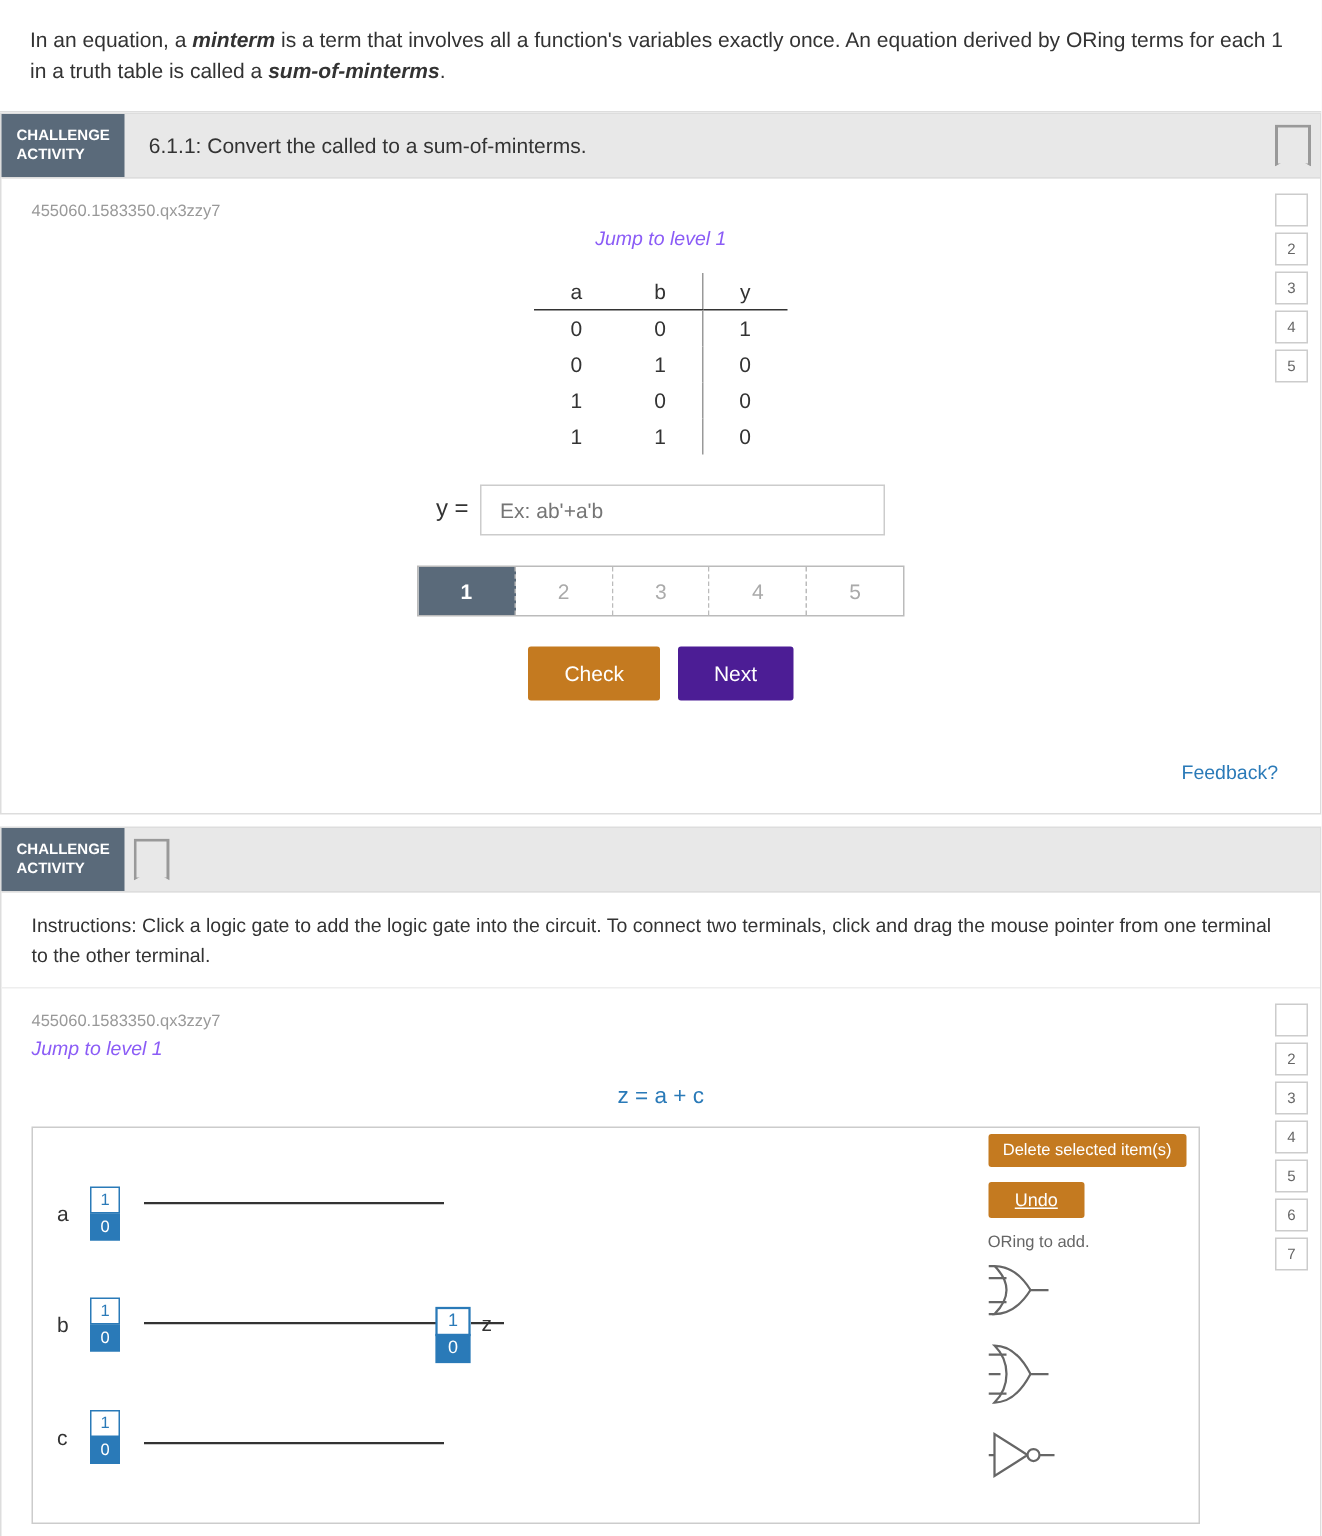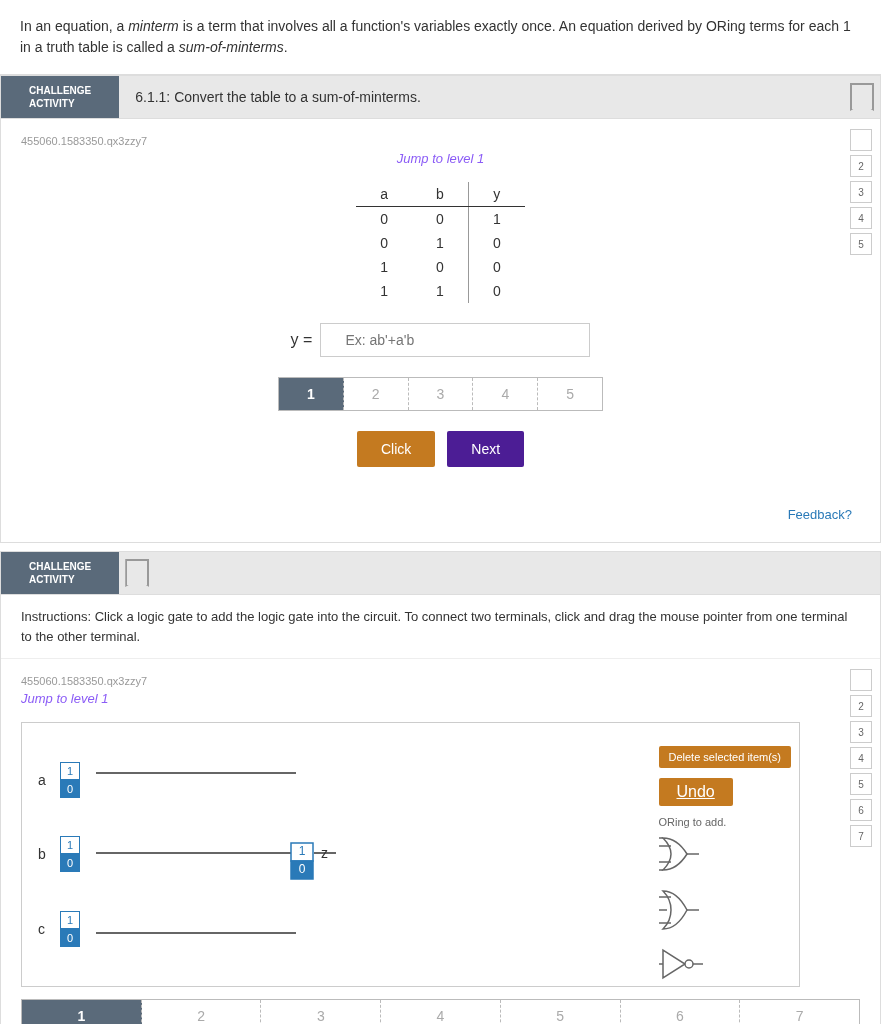--- a/index.html
+++ b/index.html
@@ -2,27 +2,27 @@
 <html><head>
   <meta charset="utf-8">
   <style>
     * { box-sizing: border-box; margin: 0; padding: 0; }
     body { font-family: Arial, sans-serif; font-size: 14px; background: #f5f5f5; color: #333; }
 
     .page-container { max-width: 881px; margin: 0 auto; background: #fff; }
 
     
     .intro-text { padding: 16px 20px; font-size: 14px; line-height: 1.5; border-bottom: 1px solid #ddd; }
-    .intro-text b { font-weight: normal; font-style: italic; }
+    .intro-text b { font-weight: bold; font-style: italic; }
 
     
     .challenge-block { margin: 0; background: #fff; border: 1px solid #ddd; margin-bottom: 8px; position: relative; }
 
     .challenge-header { display: flex; align-items: stretch; background: #e8e8e8; border-bottom: 1px solid #ddd; }
-    .challenge-label { background: #5a6a7a; color: #fff; font-size: 10px; font-weight: bold; text-transform: uppercase; padding: 8px 28px; display: flex; flex-direction: column; justify-content: center; line-height: 1.3; min-width: 80px; }
+    .challenge-label { background: #5a6a7a; color: #fff; font-size: 10px; font-weight: bold; text-transform: uppercase; padding: 8px 10px; display: flex; flex-direction: column; justify-content: center; line-height: 1.3; min-width: 80px; }
     .challenge-title { padding: 10px 16px; font-size: 14px; flex: 1; display: flex; align-items: center; color: #333; }
     .challenge-icon { width: 36px; display: flex; align-items: center; justify-content: center; }
     .bookmark-icon { width: 24px; height: 28px; background: transparent; border: 2px solid #999; clip-path: polygon(0 0, 100% 0, 100% 100%, 50% 75%, 0 100%); }
 
     .challenge-body { padding: 16px 20px 20px; position: relative; }
 
     
     .jump-link { color: #8b5cf6; text-decoration: none; font-size: 13px; display: block; text-align: center; margin-bottom: 16px; cursor: pointer; font-style: italic; }
     .activity-id { font-size: 11px; color: #999; margin-bottom: 4px; }
 
@@ -34,21 +34,21 @@
     .truth-table-container { display: flex; justify-content: center; margin-bottom: 20px; }
     .truth-table { border-collapse: collapse; }
     .truth-table th, .truth-table td { padding: 4px 24px; text-align: center; font-size: 14px; }
     .truth-table th { font-weight: normal; border-bottom: 1px solid #333; }
     .truth-table td { border-bottom: none; }
     .truth-table .col-sep { border-left: 1px solid #999; }
 
     
     .equation-row { display: flex; align-items: center; justify-content: center; margin-bottom: 20px; gap: 8px; }
     .equation-label { font-size: 16px; }
-    .equation-input { width: 270px; padding: 8px 24px; border: 1px solid #ccc; font-size: 14px; color: #999; }
+    .equation-input { width: 270px; padding: 8px 12px; border: 1px solid #ccc; font-size: 14px; color: #999; }
 
     
     .steps-container { display: flex; justify-content: center; margin-bottom: 20px; }
     .steps-row { display: flex; border: 1px solid #bbb; overflow: hidden; }
     .step-item { padding: 8px 28px; font-size: 14px; border-right: 1px dashed #bbb; color: #aaa; cursor: pointer; background: #fff; }
     .step-item:last-child { border-right: none; }
     .step-item.active { background: #5a6a7a; color: #fff; font-weight: bold; }
 
     
     .buttons-row { display: flex; justify-content: center; gap: 12px; margin-bottom: 16px; }
@@ -93,21 +93,21 @@
     <span>In an equation, a </span><b>minterm</b><span> is a term that involves all a function's variables exactly once. An equation derived by ORing terms for each 1 in a truth table is called a </span><b>sum-of-minterms</b><span>.</span>
   </div>
 
   <div class="challenge-block">
     <div class="challenge-header">
       <div class="challenge-label">
         <span>CHALLENGE</span>
         <span>ACTIVITY</span>
       </div>
       <div class="challenge-title">
-        <span>6.1.1: Convert the table to a sum-of-minterms.</span>
+        <span>6.1.1: Convert the called to a sum-of-minterms.</span>
       </div>
       <div class="challenge-icon">
         <div class="bookmark-icon"></div>
       </div>
     </div>
     <div class="challenge-body">
 
       <div class="level-markers">
         <div class="level-marker"></div>
         <div class="level-marker">2</div>
@@ -162,21 +162,21 @@
         <div class="steps-row">
           <div class="step-item active">1</div>
           <div class="step-item">2</div>
           <div class="step-item">3</div>
           <div class="step-item">4</div>
           <div class="step-item">5</div>
         </div>
       </div>
 
       <div class="buttons-row">
-        <button class="btn-check">Click</button>
+        <button class="btn-check">Check</button>
         <button class="btn-next">Next</button>
       </div>
 
       <div class="feedback-row">
         <a class="feedback-link">Feedback?</a>
       </div>
 
     </div>
   </div>
 
@@ -201,20 +201,23 @@
         <div class="level-marker">3</div>
         <div class="level-marker">4</div>
         <div class="level-marker">5</div>
         <div class="level-marker">6</div>
         <div class="level-marker">7</div>
       </div>
 
       <div class="activity-id">455060.1583350.qx3zzy7</div>
       <a class="jump-link" style="text-align:left;">Jump to level 1</a>
 
+      <div class="z-equation">
+        <span style="color:#2a7ab8;">z = a + c</span>
+      </div>
 
       <div class="circuit-area" style="margin-right: 60px;">
 
         <div class="circuit-inputs">
 
           <div class="circuit-input-row">
             <span class="input-label">a</span>
             <div class="input-toggle">
               <div class="toggle-btn active-1" style="border-color:#2a7ab8; color:#2a7ab8;">1</div>
               <div class="toggle-btn active-0" style="background:#2a7ab8; color:#fff;">0</div>
@@ -253,23 +256,23 @@
 
             <text x="225" y="135" font-size="14" fill="#333">z</text>
 
             <line x1="218" y1="130" x2="240" y2="130" stroke="#333" stroke-width="1.5"></line>
           </svg>
 
           
           
         </div>
 
-        <div style="position:absolute; right:8px; top:23px; display:flex; flex-direction:column; align-items:flex-start; gap:6px;">
+        <div style="position:absolute; right:8px; top:4px; display:flex; flex-direction:column; align-items:flex-start; gap:6px;">
           <button class="gate-action-btn" style="font-size:11px; padding:5px 10px;">Delete selected item(s)</button>
-          <button class="undo-btn" style="font-size:16px; padding:5px 18px;text-decoration:underline;">Undo</button>
+          <button class="undo-btn" style="font-size:12px; padding:5px 18px;text-decoration:underline;">Undo</button>
           <span class="click-to-add">ORing to add.</span>
 
           <div style="cursor:pointer;">
             <svg width="56" height="40">
 
               <path d="M4,4 Q18,4 28,20 Q18,36 4,36 Q12,28 12,20 Q12,12 4,4 Z" fill="white" stroke="#666" stroke-width="1.5"></path>
               <line x1="0" y1="12" x2="12" y2="12" stroke="#666" stroke-width="1.5"></line>
               <line x1="0" y1="28" x2="12" y2="28" stroke="#666" stroke-width="1.5"></line>
               <line x1="28" y1="20" x2="40" y2="20" stroke="#666" stroke-width="1.5"></line>
 

